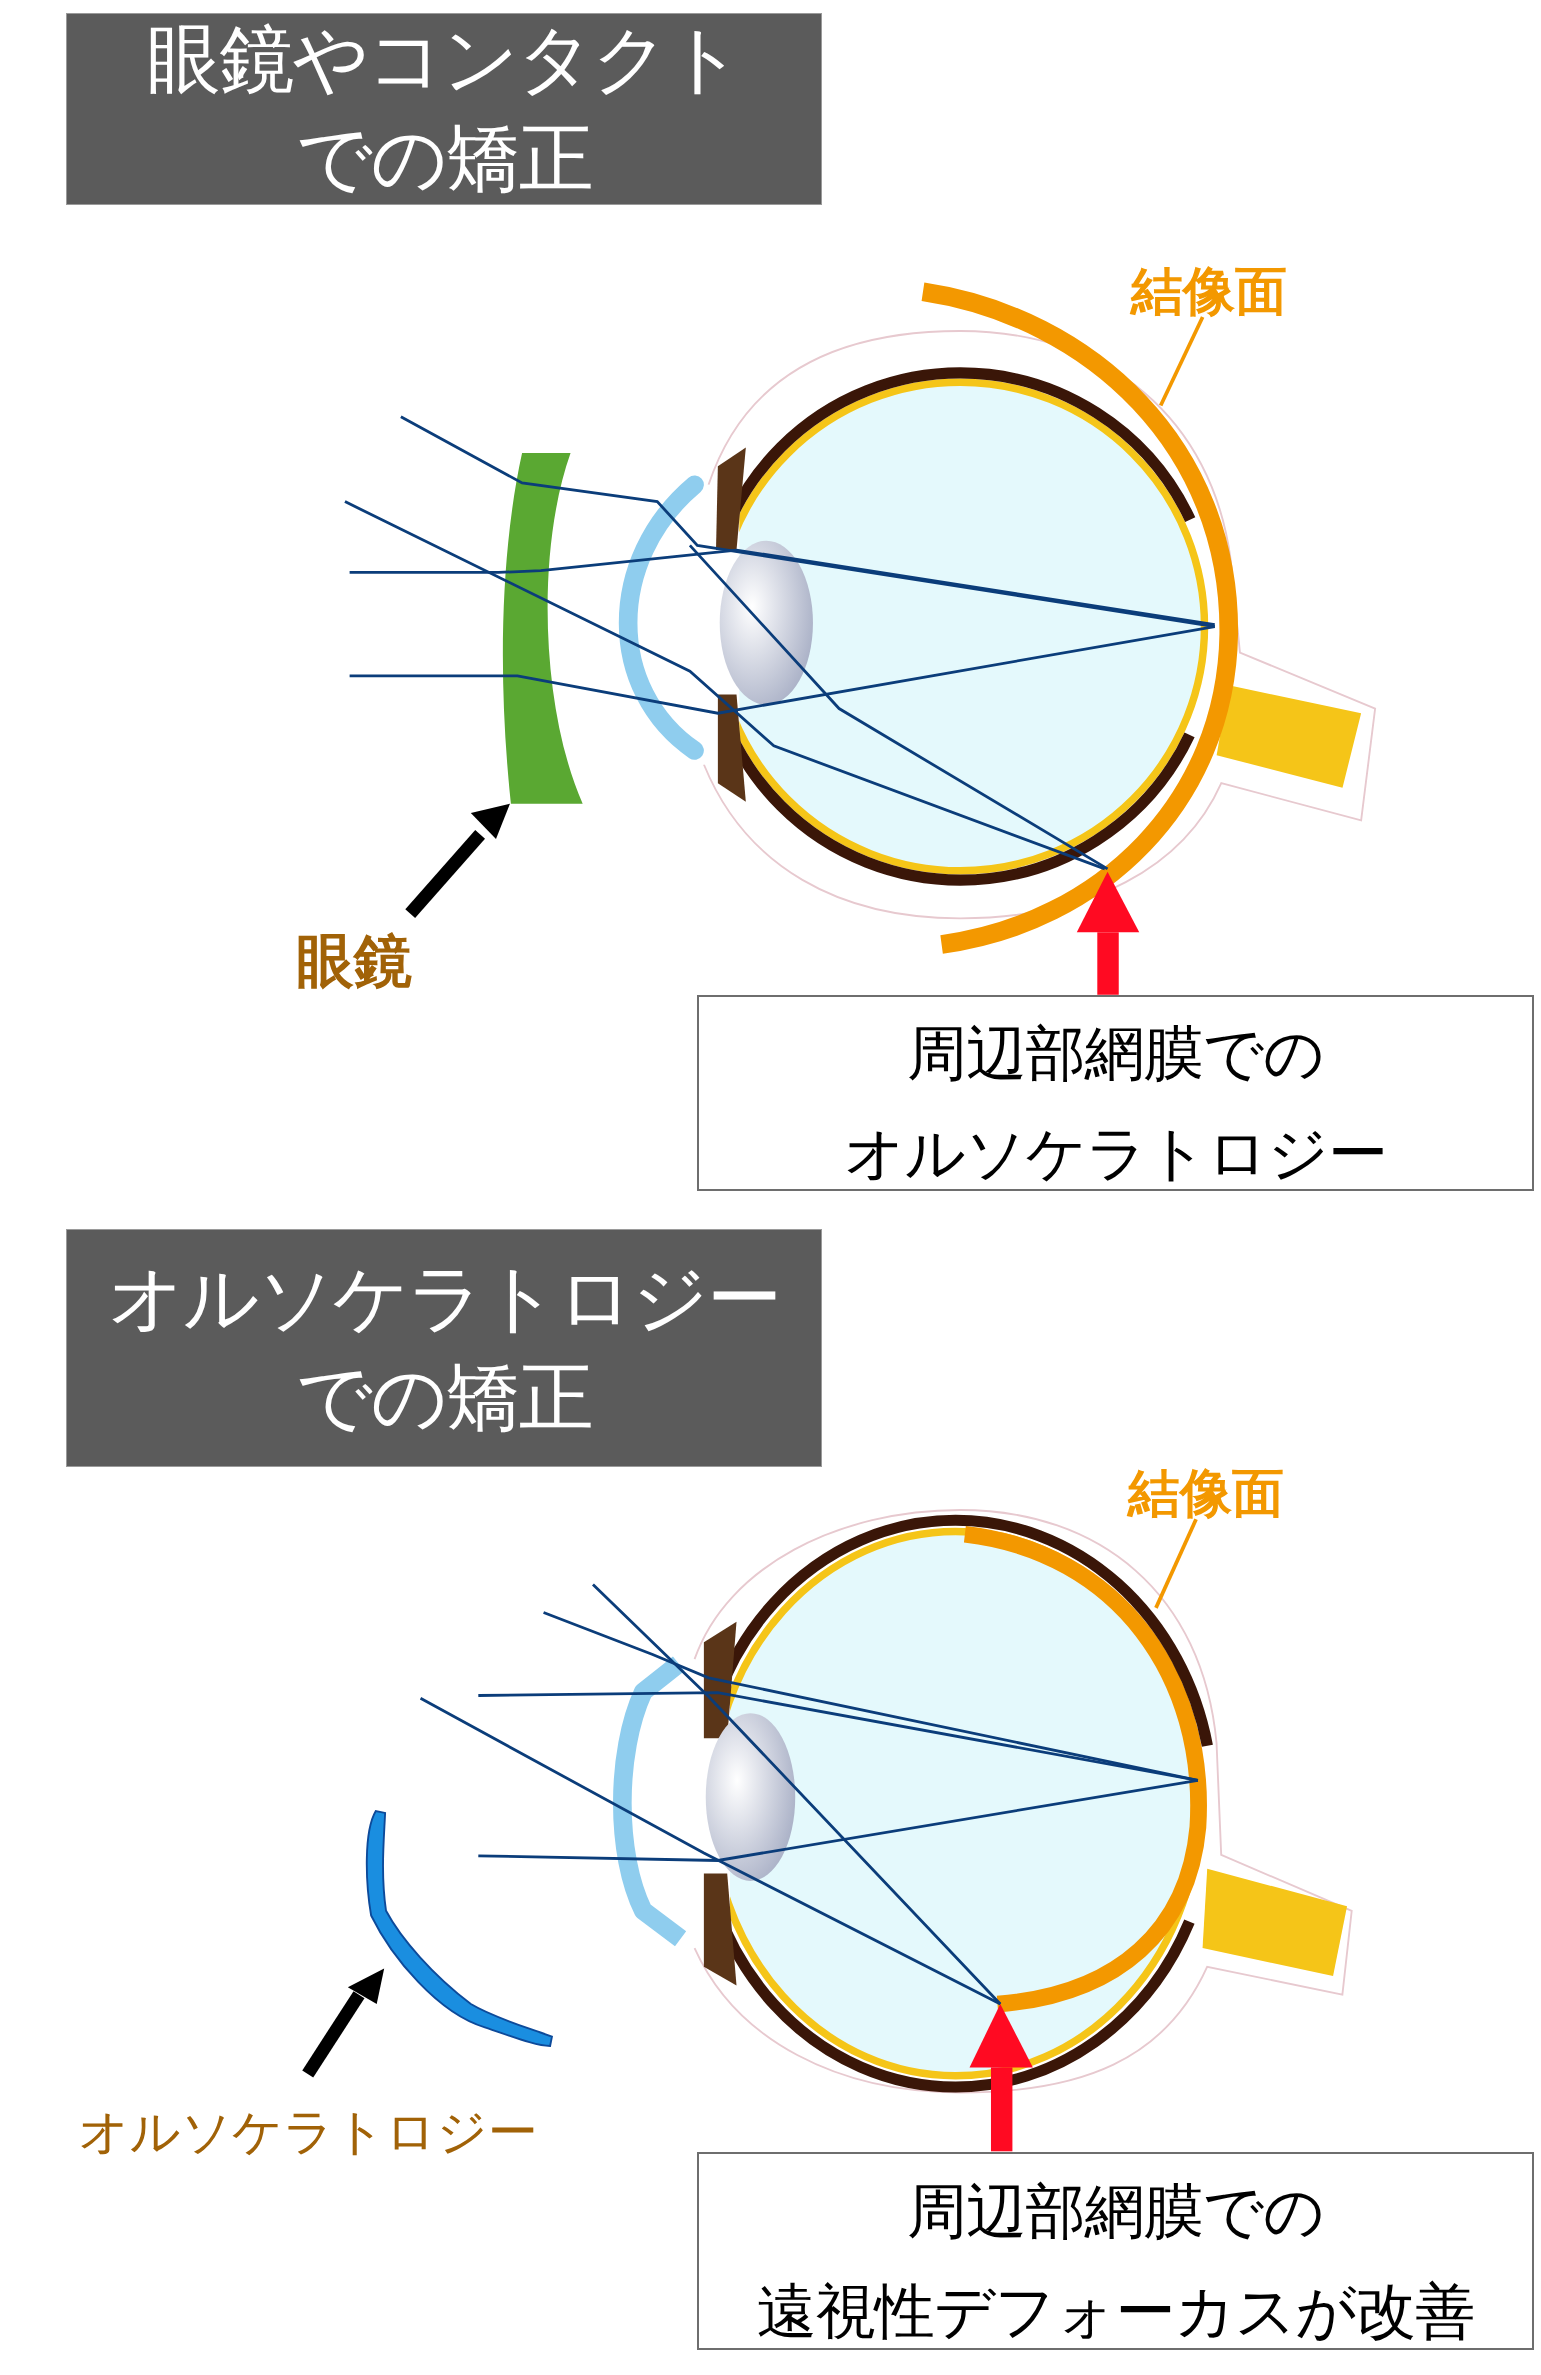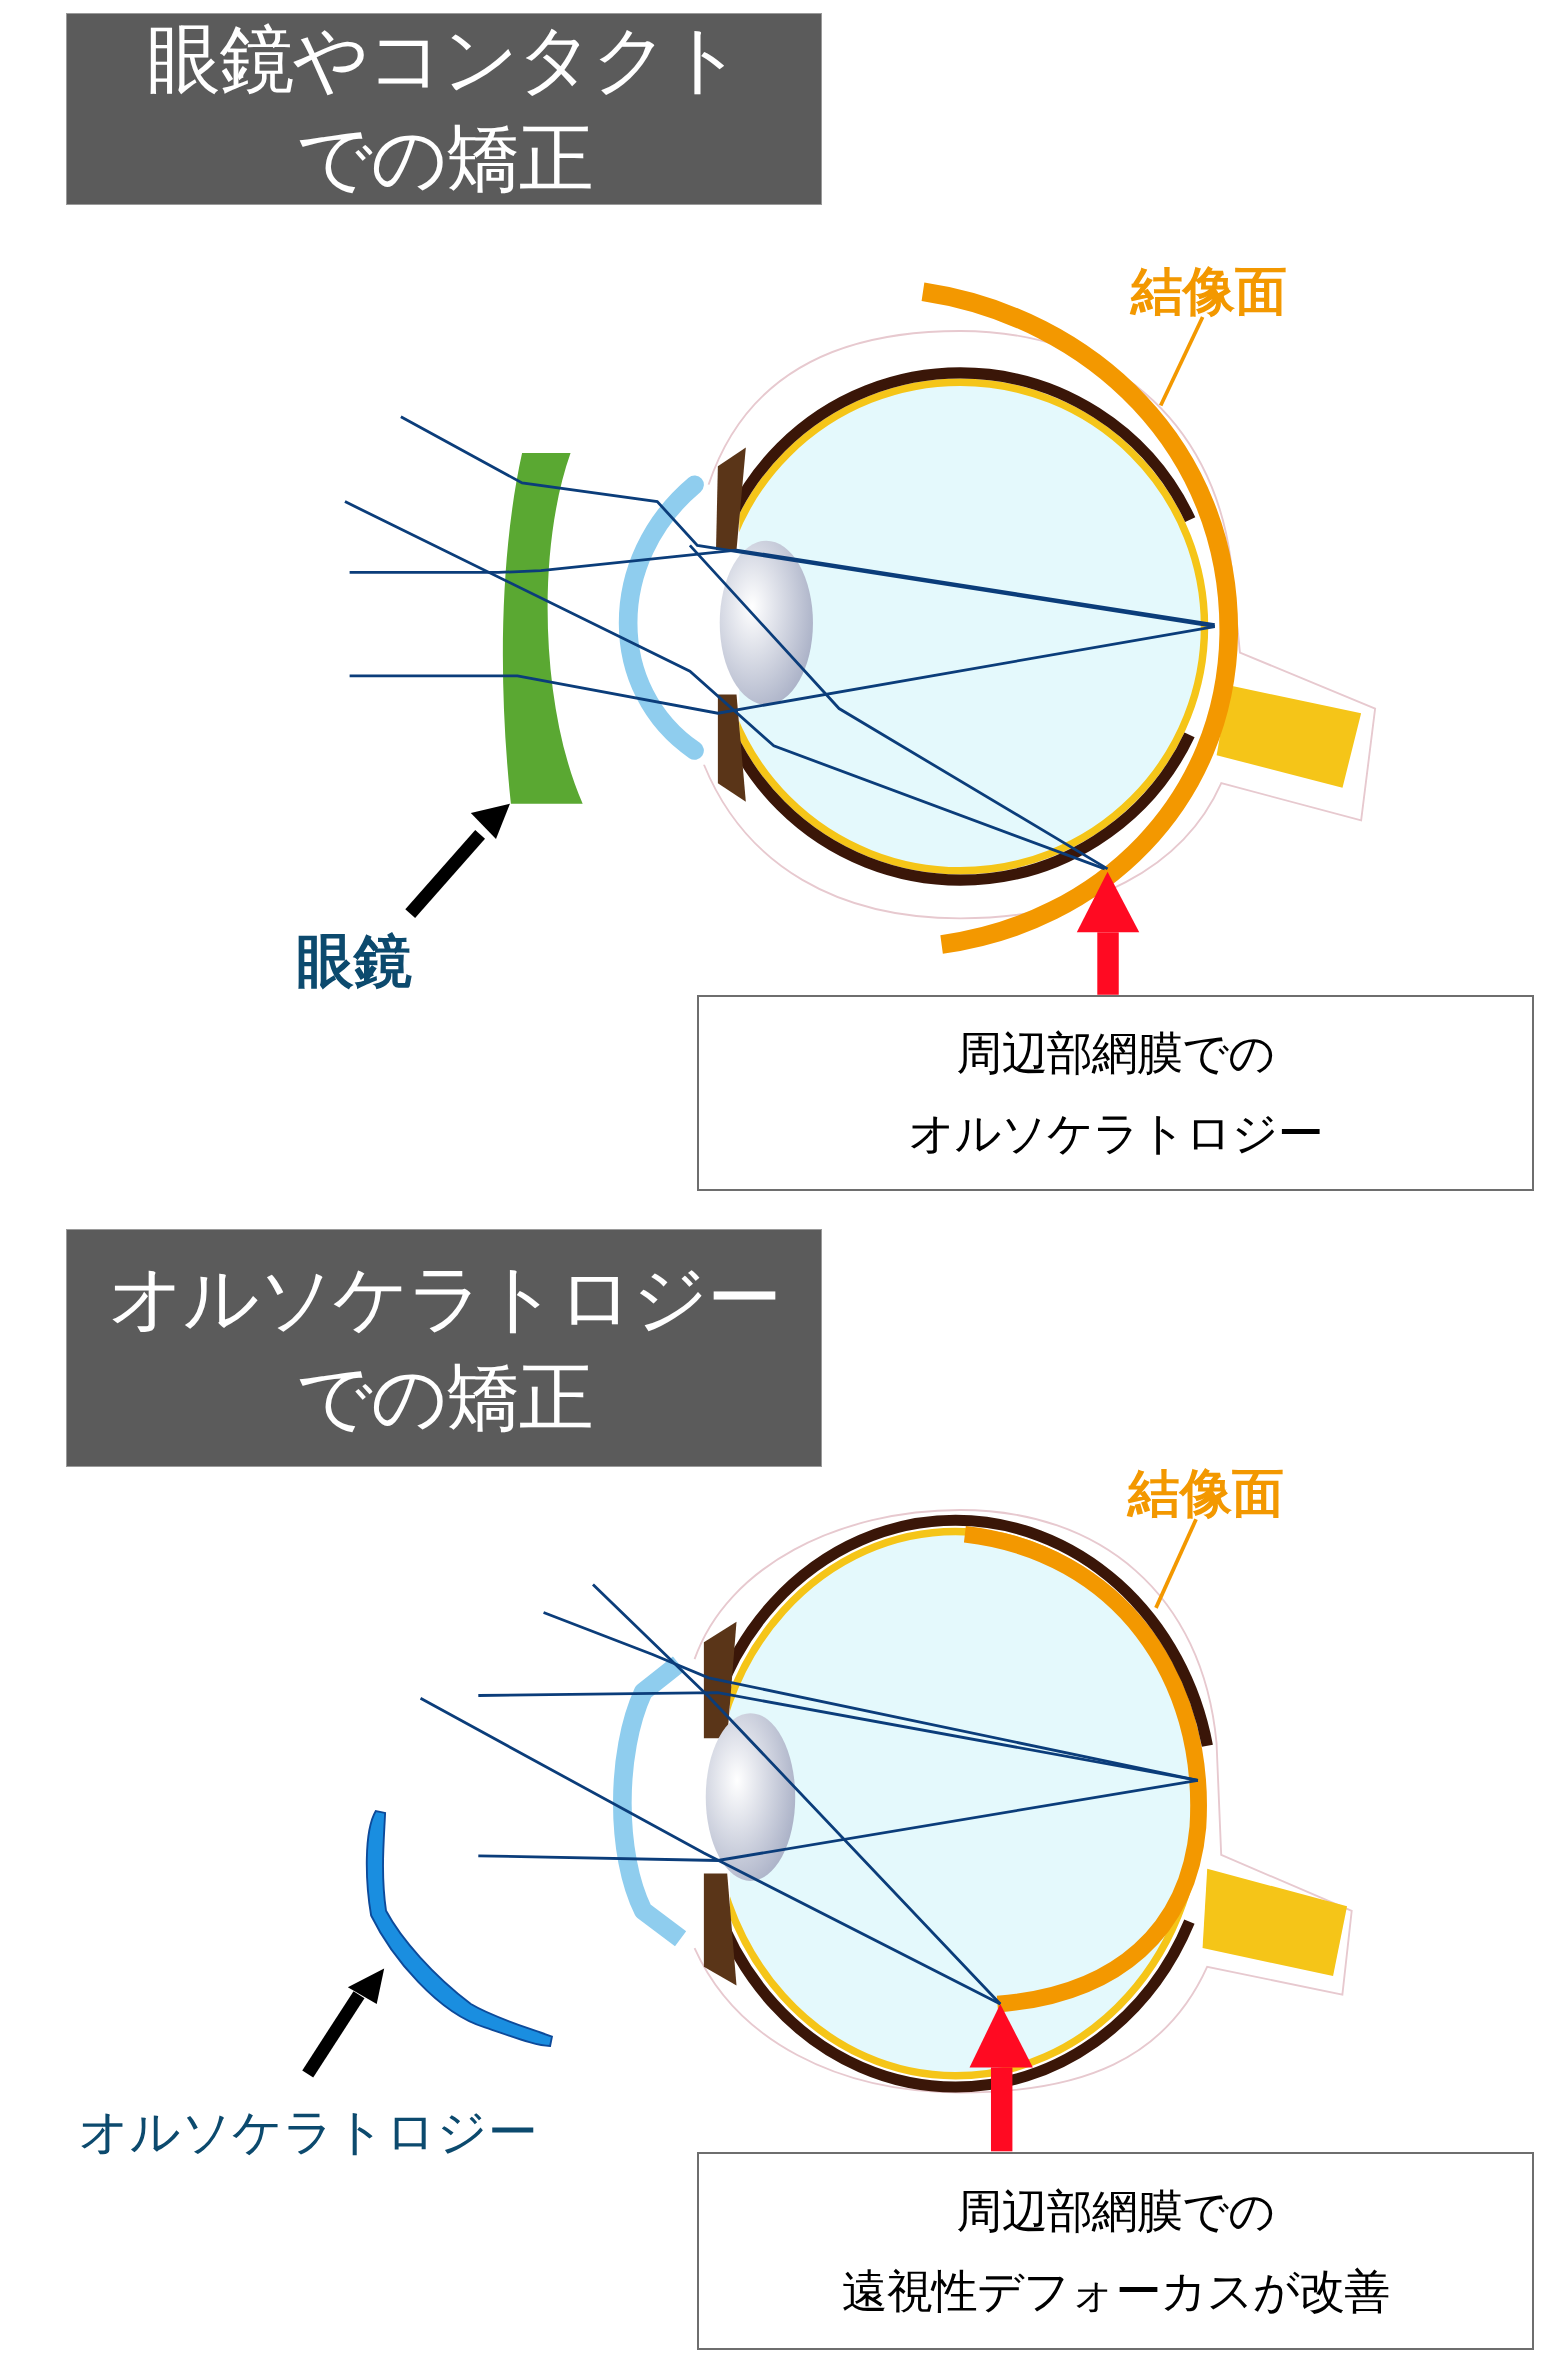--- a/index.html
+++ b/index.html
@@ -4,22 +4,22 @@
 <style>
   html, body { margin: 0; padding: 0; background: #ffffff; }
   body { width: 1542px; height: 2375px; position: relative; overflow: hidden;
          font-family: "DejaVu Sans", "Liberation Sans", sans-serif; }
   .title-box { position: absolute; background: #5b5b5b; border: 0.9px solid #9a9a9a;
                color: #ffffff; box-sizing: border-box; display: flex; flex-direction: column;
                align-items: center; justify-content: center; text-align: center; }
   .title-line { font-size: 75px; line-height: 99px; white-space: nowrap; letter-spacing: -1.9px; }
   .callout { position: absolute; background: #ffffff; border: 2.8px solid #6e6e6e; box-sizing: border-box;
              display: flex; flex-direction: column; align-items: center; justify-content: center; }
-  .callout-line { font-size: 46px; line-height: 80px; color: #000; white-space: nowrap; letter-spacing: -0.9px; }
-  .label { position: absolute; color: #0c4a6e; text-align: center; white-space: nowrap; }
+  .callout-line { font-size: 60px; line-height: 80px; color: #000; white-space: nowrap; letter-spacing: -0.9px; margin-top: 20px; }
+  .label { position: absolute; color: #a16207; text-align: center; white-space: nowrap; }
   .label-glasses { font-size: 58px; font-weight: bold; }
   .label-ortho { font-size: 50px; line-height: 73px; }
   .img-label { position: absolute; font-size: 52px; font-weight: bold; white-space: nowrap; }
   svg.diagram { position: absolute; left: 0; top: 0; }
 </style>
 </head>
 <body>
 
 <div class="title-box" style="left:66px; top:13px; width:756px; height:192px;">
   <div class="title-line">眼鏡やコンタクト</div>

